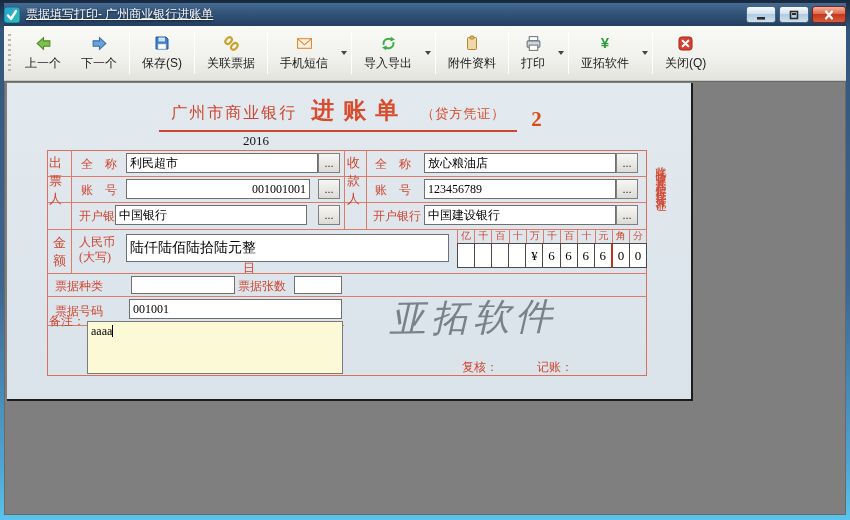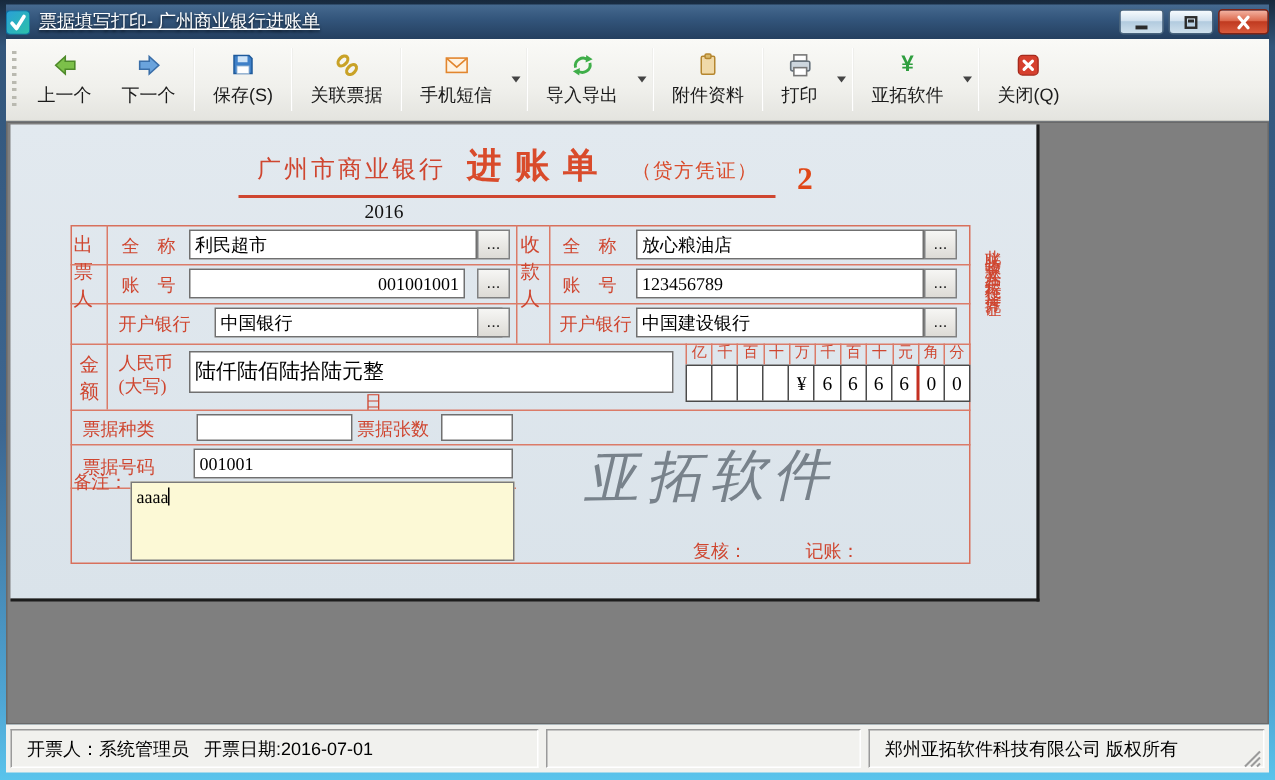--- a/index.html
+++ b/index.html
@@ -296,21 +296,21 @@
       <div class="vl" style="left:359px;top:67px;height:79px;"></div>
 
       <div class="rolecol" style="left:42px;top:71px;height:71px;">出票人</div>
       <div class="lbl" style="left:74px;top:73px;">全　称</div>
       <input class="fld" style="left: 119px; top: 70px; width: 192px;" value="利民超市">
       <button class="dots" style="left:311px;top:70px;">...</button>
       <div class="lbl" style="left:74px;top:99px;">账　号</div>
       <input class="fld" style="left: 119px; top: 96px; width: 184px; text-align: right;" value="001001001">
       <button class="dots" style="left:311px;top:96px;">...</button>
       <div class="lbl" style="left:72px;top:125px;">开户银行</div>
-      <input class="fld" style="left: 136px; top: 122px; width: 192px;" value="中国银行">
+      <input class="fld" style="left: 108px; top: 122px; width: 192px;" value="中国银行">
       <button class="dots" style="left:311px;top:122px;">...</button>
 
       <div class="rolecol" style="left:340px;top:71px;height:71px;">收款人</div>
       <div class="lbl" style="left:368px;top:73px;">全　称</div>
       <input class="fld" style="left: 417px; top: 70px; width: 192px;" value="放心粮油店">
       <button class="dots" style="left:609px;top:70px;">...</button>
       <div class="lbl" style="left:368px;top:99px;">账　号</div>
       <input class="fld" style="left: 417px; top: 96px; width: 192px;" value="123456789">
       <button class="dots" style="left:609px;top:96px;">...</button>
       <div class="lbl" style="left:366px;top:125px;">开户银行</div>
@@ -362,24 +362,14 @@
       <div class="lbl" style="left:42px;top:230px;font-size:12px;">备注：</div>
       <div class="remark-box"><span>aaaa</span><span class="caret"></span></div>
 
       <div class="lbl" style="left:455px;top:276px;font-size:12px;">复核：</div>
       <div class="lbl" style="left:530px;top:276px;font-size:12px;">记账：</div>
 
       <div class="sidenote">此联当收款人开户银行作贷方凭证</div>
     </div>
   </div>
 
-  <div class="statusbar">
-    <div class="panel p1">开票人：系统管理员   开票日期:2016-07-01</div>
-    <div class="panel p2"></div>
-    <div class="panel p3">郑州亚拓软件科技有限公司 版权所有</div>
-    <div class="grip2">
-      <svg viewBox="0 0 12 12" width="12" height="12">
-          <path d="M11 1 L1 11 M11 5 L5 11 M11 9 L9 11" stroke="#9a9a9a" stroke-width="1.4"></path>
-        </svg>
-    </div>
-  </div>
 
 </div>
 
 </body></html>

